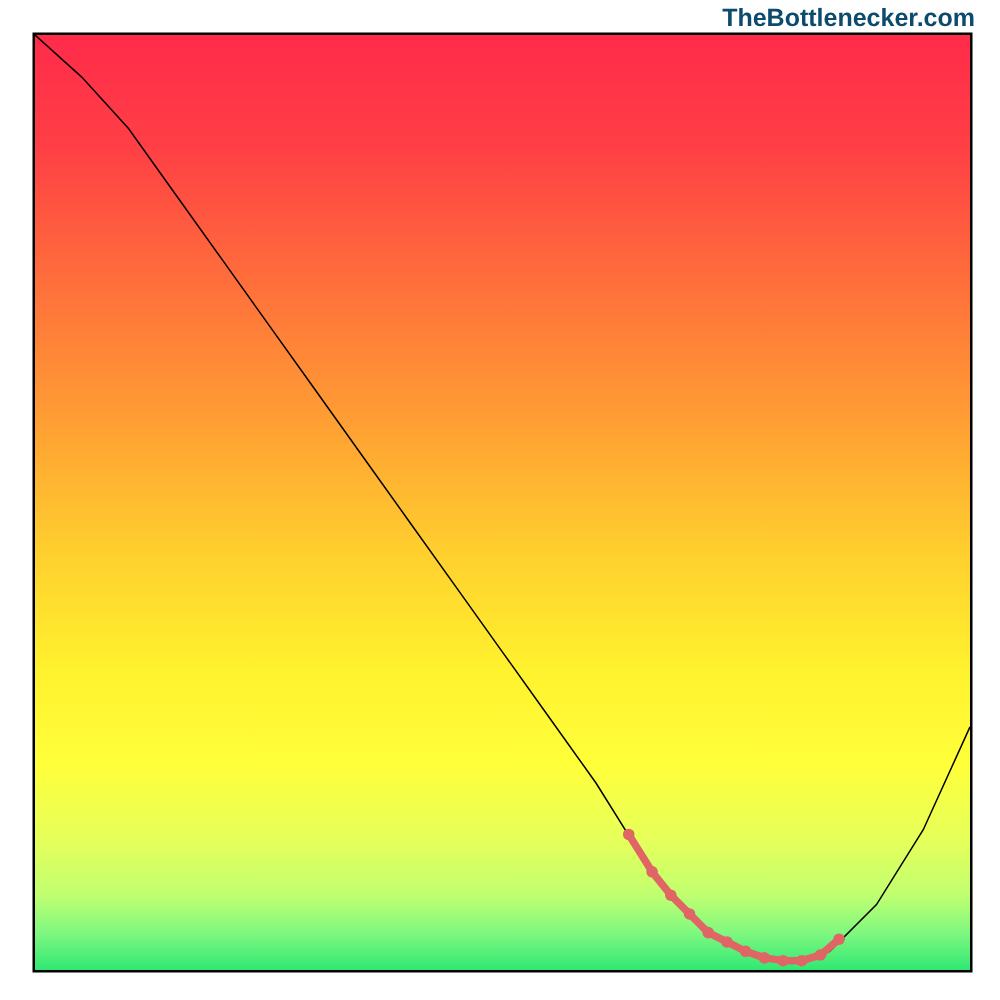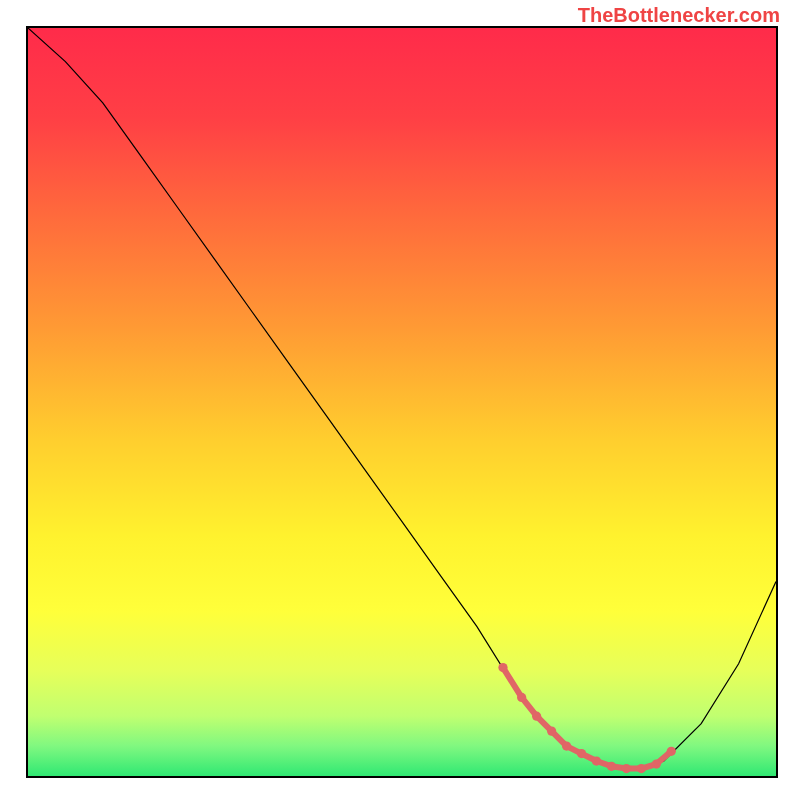--- a/index.html
+++ b/index.html
@@ -10,21 +10,21 @@
     background: #fff;
     font-family: Arial, Helvetica, sans-serif;
     position: relative;
   }
   .watermark {
     position: absolute;
     top: 4px;
     right: 20px;
     font-size: 20px;
     font-weight: bold;
-    color: #ef4444;
+    color: #0c4a6e;
     z-index: 10;
   }
   .chart-outer {
     position: absolute;
     left: 26px;
     top: 26px;
     width: 748px;
     height: 748px;
     border: 2px solid #000;
     box-sizing: content-box;

